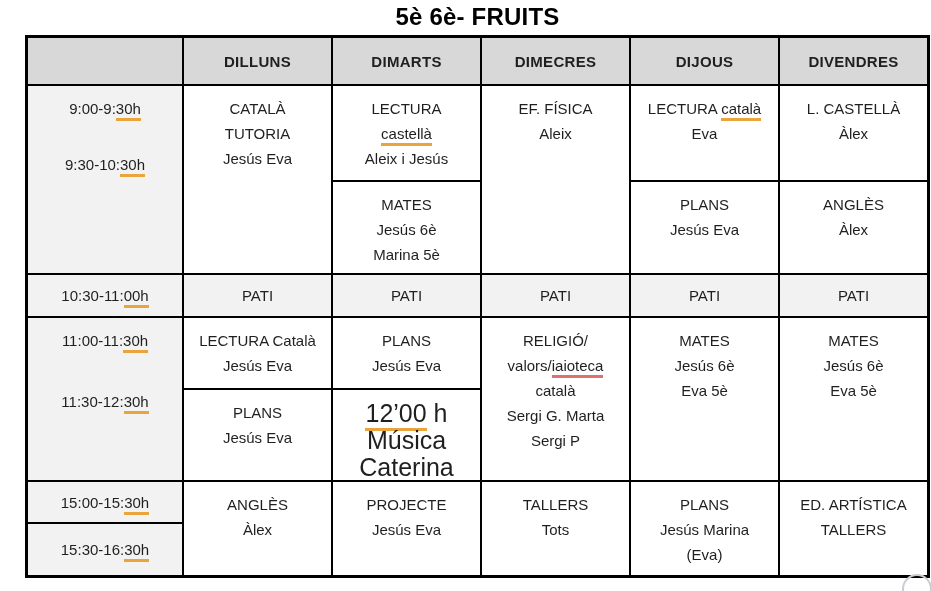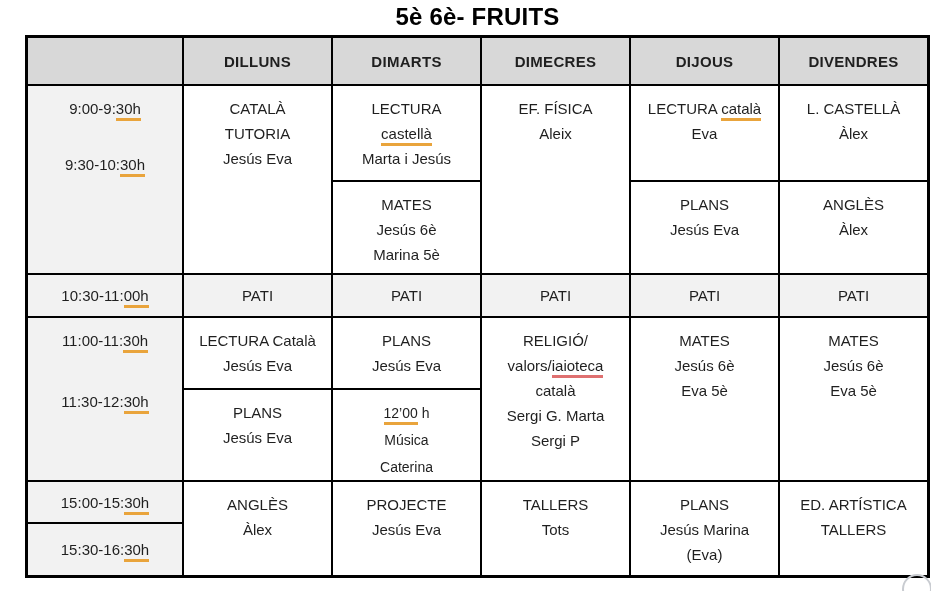--- a/index.html
+++ b/index.html
@@ -46,21 +46,21 @@
   .row1{border-top:none;}
   .hdr{
     background:var(--header-bg);font-weight:bold;
     justify-content:center;padding-top:4px;letter-spacing:0.3px;
   }
   .shade{background:var(--shade-bg);}
   .vcenter{justify-content:center;padding-top:4px;}
   .timecell{font-size:15px;}
   .gap-lines .line + .line{margin-top:31px;}
   .gap-lines-wide .line + .line{margin-top:36px;}
-  .large{font-size:14px;}
+  .large{font-size:25px;}
   .large .line{line-height:27px;}
   .u-orange{border-bottom:3px solid var(--accent-orange);padding-bottom:1px;}
   .u-red{border-bottom:3px solid var(--accent-red);padding-bottom:1px;}
   .corner-arc{
     position:absolute;left:902px;top:574px;width:30px;height:30px;
     border:2px solid #c9ccd1;border-radius:50%;box-sizing:border-box;
   }
 </style>
 </head>
 <body>
@@ -83,21 +83,21 @@
         <div class="line"><span>9:30-10:</span><span class="u-orange">30h</span></div>
       </div>
     <div class="cell" style="grid-area:2/2/4/3">
         <div class="line"><span>CATALÀ</span></div>
         <div class="line"><span>TUTORIA</span></div>
         <div class="line"><span>Jesús Eva</span></div>
       </div>
     <div class="cell" style="grid-area:2/3">
         <div class="line"><span>LECTURA</span></div>
         <div class="line"><span class="u-orange">castellà</span></div>
-        <div class="line"><span>Marta i Jesús</span></div>
+        <div class="line"><span>Aleix i Jesús</span></div>
       </div>
     <div class="cell" style="grid-area:3/3">
         <div class="line"><span>MATES</span></div>
         <div class="line"><span>Jesús 6è</span></div>
         <div class="line"><span>Marina 5è</span></div>
       </div>
     <div class="cell" style="grid-area:2/4/4/5">
         <div class="line"><span>EF. FÍSICA</span></div>
         <div class="line"><span>Aleix</span></div>
       </div>

